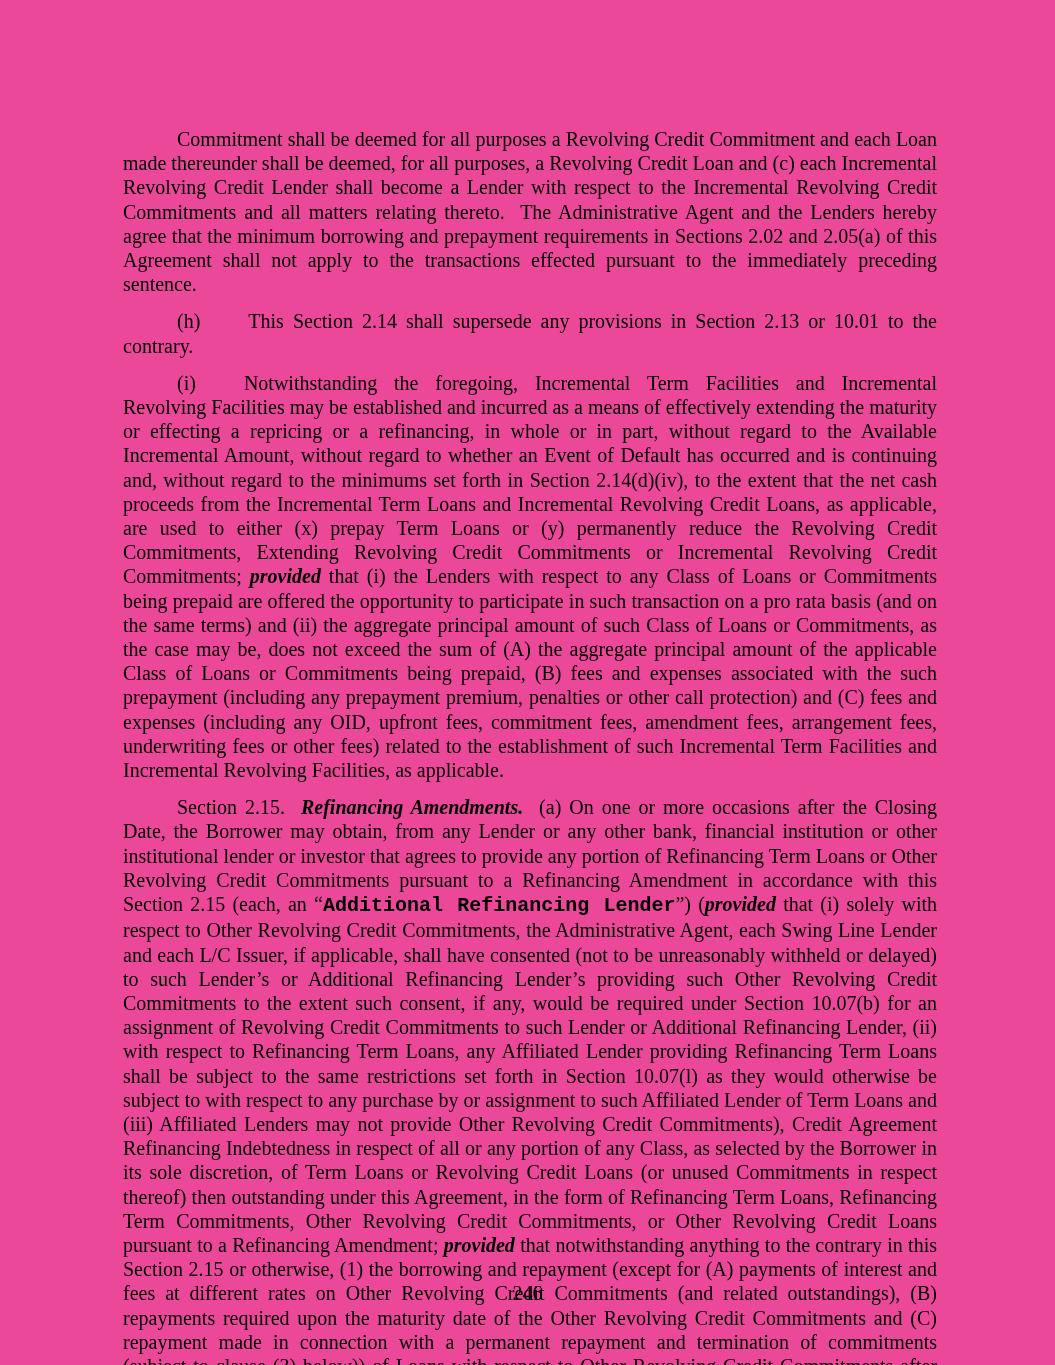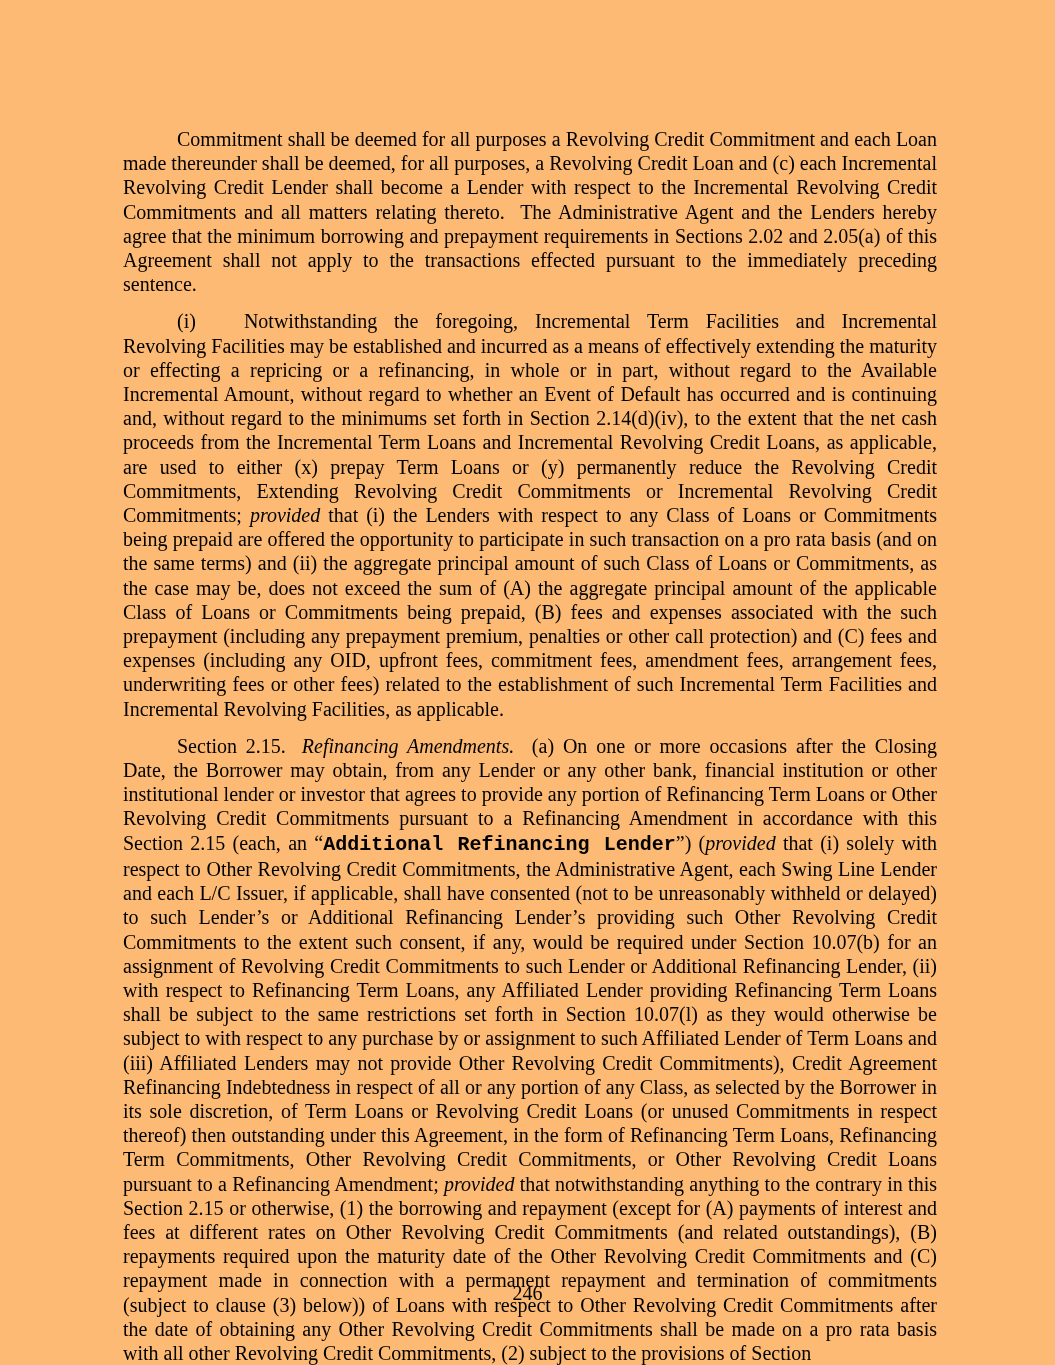--- a/index.html
+++ b/index.html
@@ -4,21 +4,21 @@
 <style>
   html, body {
     margin: 0;
     padding: 0;
     background: #ffffff;
   }
   .page {
     position: relative;
     width: 1055px;
     height: 1365px;
-    background: #fdba74;
+    background: #ec4899;
     color: #000000;
     font-family: "Liberation Serif", "DejaVu Serif", serif;
     font-size: 20px;
     line-height: 24.2px;
     overflow: hidden;
   }
   .content {
     position: absolute;
     top: 127px;
     left: 123px;
@@ -29,33 +29,34 @@
     text-align: justify;
     text-indent: 54px;
     white-space: pre-wrap;
   }
   .tab {
     display: inline-block;
     height: 1px;
   }
   .t1 { width: 48px; }
   .t2 { width: 16px; }
-  .it { font-style: italic; }
+  .it { font-style: italic; font-weight: bold; }
   .bd { font-weight: bold; font-family: Liberation Mono, monospace; }
   .pageno {
     position: absolute;
     top: 1281px;
     left: 0;
     width: 100%;
     text-align: center;
   }
 </style>
 </head>
 <body>
 
 <div class="page">
   <div class="content">
     <p class="para"><span>Commitment shall be deemed for all purposes a Revolving Credit Commitment and each Loan made thereunder shall be deemed, for all purposes, a Revolving Credit Loan and (c) each Incremental Revolving Credit Lender shall become a Lender with respect to the Incremental Revolving Credit Commitments and all matters relating thereto.  The Administrative Agent and the Lenders hereby agree that the minimum borrowing and prepayment requirements in Sections 2.02 and 2.05(a) of this Agreement shall not apply to the transactions effected pursuant to the immediately preceding sentence.</span></p>
+    <p class="para"><span>(h)</span><span class="tab t1"></span><span>This Section 2.14 shall supersede any provisions in Section 2.13 or 10.01 to the contrary.</span></p>
     <p class="para"><span>(i)</span><span class="tab t1"></span><span>Notwithstanding the foregoing, Incremental Term Facilities and Incremental Revolving Facilities may be established and incurred as a means of effectively extending the maturity or effecting a repricing or a refinancing, in whole or in part, without regard to the Available Incremental Amount, without regard to whether an Event of Default has occurred and is continuing and, without regard to the minimums set forth in Section 2.14(d)(iv), to the extent that the net cash proceeds from the Incremental Term Loans and Incremental Revolving Credit Loans, as applicable, are used to either (x) prepay Term Loans or (y) permanently reduce the Revolving Credit Commitments, Extending Revolving Credit Commitments or Incremental Revolving Credit Commitments; </span><span class="it">provided</span><span> that (i) the Lenders with respect to any Class of Loans or Commitments being prepaid are offered the opportunity to participate in such transaction on a pro rata basis (and on the same terms) and (ii) the aggregate principal amount of such Class of Loans or Commitments, as the case may be, does not exceed the sum of (A) the aggregate principal amount of the applicable Class of Loans or Commitments being prepaid, (B) fees and expenses associated with the such prepayment (including any prepayment premium, penalties or other call protection) and (C) fees and expenses (including any OID, upfront fees, commitment fees, amendment fees, arrangement fees, underwriting fees or other fees) related to the establishment of such Incremental Term Facilities and Incremental Revolving Facilities, as applicable.</span></p>
     <p class="para"><span>Section 2.15.</span><span class="tab t2"></span><span class="it">Refinancing Amendments.</span><span>  (a) On one or more occasions after the Closing Date, the Borrower may obtain, from any Lender or any other bank, financial institution or other institutional lender or investor that agrees to provide any portion of Refinancing Term Loans or Other Revolving Credit Commitments pursuant to a Refinancing Amendment in accordance with this Section 2.15 (each, an “</span><span class="bd">Additional Refinancing Lender</span><span>”) (</span><span class="it">provided</span><span> that (i) solely with respect to Other Revolving Credit Commitments, the Administrative Agent, each Swing Line Lender and each L/C Issuer, if applicable, shall have consented (not to be unreasonably withheld or delayed) to such Lender’s or Additional Refinancing Lender’s providing such Other Revolving Credit Commitments to the extent such consent, if any, would be required under Section 10.07(b) for an assignment of Revolving Credit Commitments to such Lender or Additional Refinancing Lender, (ii) with respect to Refinancing Term Loans, any Affiliated Lender providing Refinancing Term Loans shall be subject to the same restrictions set forth in Section 10.07(l) as they would otherwise be subject to with respect to any purchase by or assignment to such Affiliated Lender of Term Loans and (iii) Affiliated Lenders may not provide Other Revolving Credit Commitments), Credit Agreement Refinancing Indebtedness in respect of all or any portion of any Class, as selected by the Borrower in its sole discretion, of Term Loans or Revolving Credit Loans (or unused Commitments in respect thereof) then outstanding under this Agreement, in the form of Refinancing Term Loans, Refinancing Term Commitments, Other Revolving Credit Commitments, or Other Revolving Credit Loans pursuant to a Refinancing Amendment; </span><span class="it">provided</span><span> that notwithstanding anything to the contrary in this Section 2.15 or otherwise, (1) the borrowing and repayment (except for (A) payments of interest and fees at different rates on Other Revolving Credit Commitments (and related outstandings), (B) repayments required upon the maturity date of the Other Revolving Credit Commitments and (C) repayment made in connection with a permanent repayment and termination of commitments (subject to clause (3) below)) of Loans with respect to Other Revolving Credit Commitments after the date of obtaining any Other Revolving Credit Commitments shall be made on a pro rata basis with all other Revolving Credit Commitments, (2) subject to the provisions of Section</span></p>
   </div>
   <div class="pageno">246</div>
 </div>
 
 </body></html>

